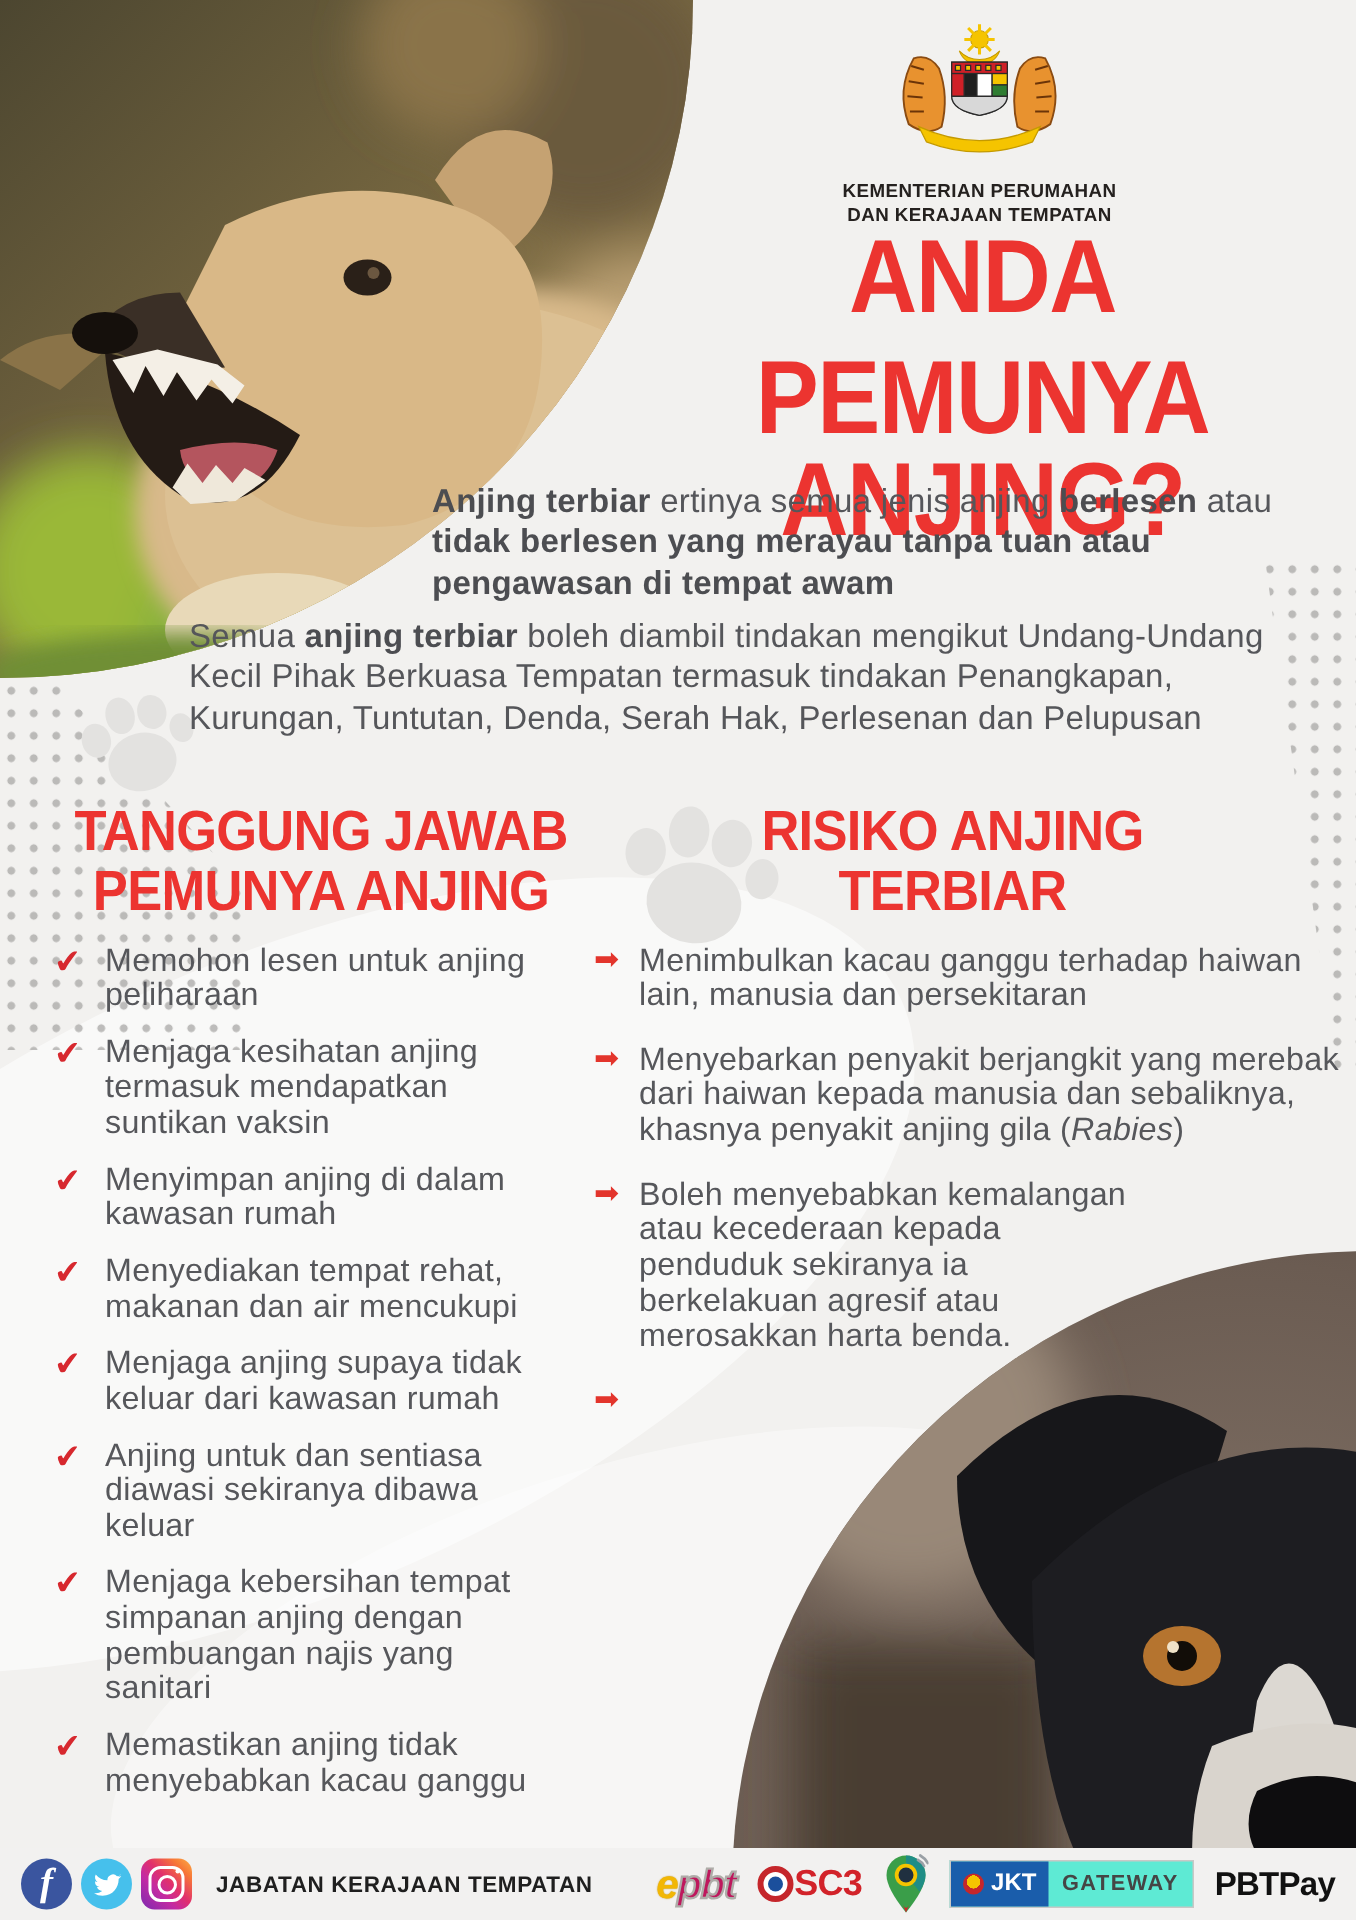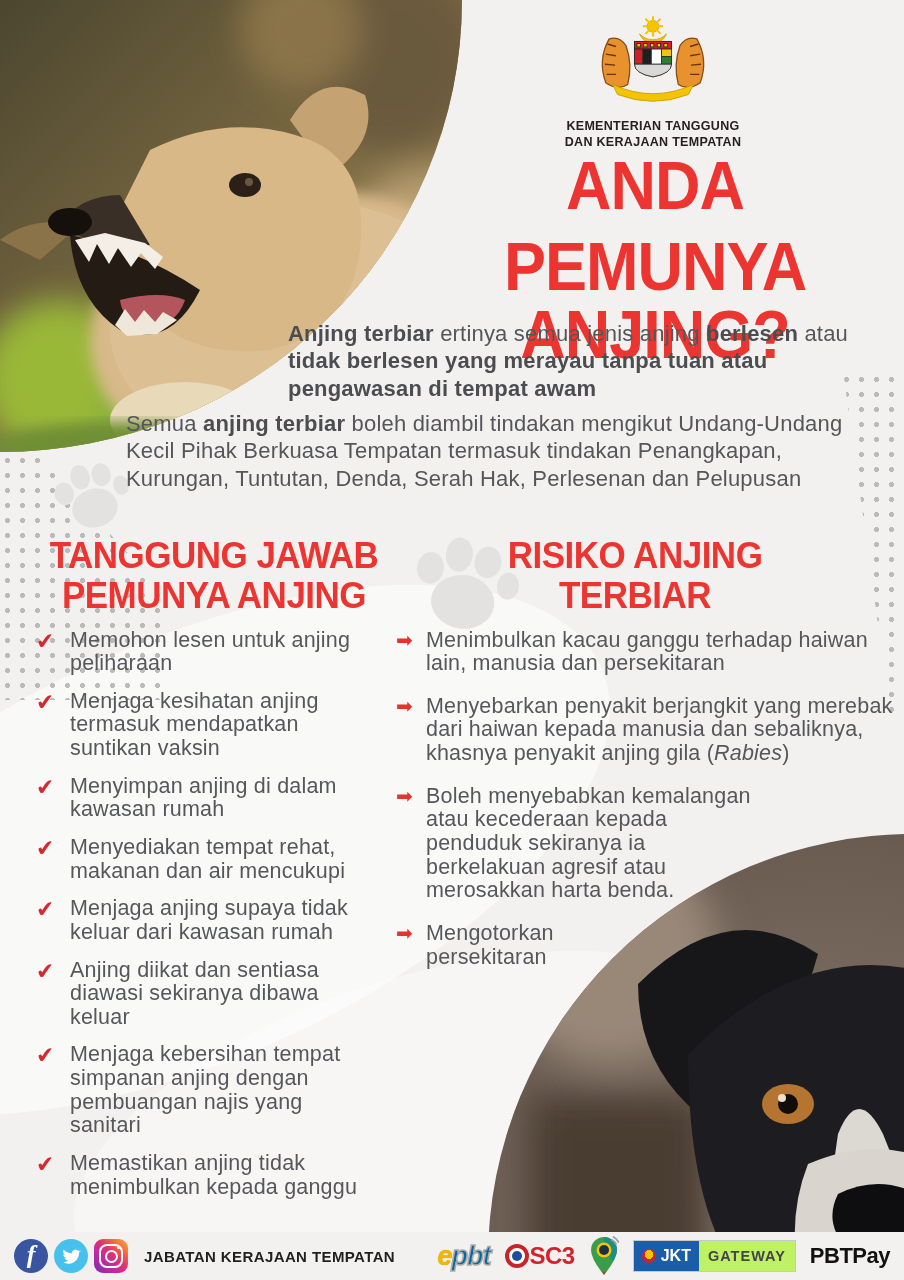--- a/index.html
+++ b/index.html
@@ -89,28 +89,28 @@
     background:linear-gradient(45deg,#7b2bb0 0%,#c32aa3 35%,#e1306c 55%,#f77737 80%,#fcaf45 100%);
     position:relative;}
   .ig .frame{position:absolute;inset:5px;border:2.5px solid #fff;border-radius:8px;}
   .ig .lens{position:absolute;left:11px;top:11px;width:9px;height:9px;border:2.5px solid #fff;border-radius:50%;}
   .ig .dot{position:absolute;right:8px;top:7px;width:3px;height:3px;background:#fff;border-radius:50%;}
   .dept{font-weight:700;font-size:15px;color:#1f1f1f;letter-spacing:.4px;margin-left:6px;}
 
   .f-right > *{margin-left:14px;}
   .epbt{font-style:italic;font-weight:700;font-size:27px;letter-spacing:-1px;}
   .epbt .e{color:#f2b705;text-shadow:0 0 1px #c28f00;}
-  .epbt .rest{color:#0369a1;-webkit-text-stroke:1.6px #aeaca8;}
+  .epbt .rest{color:#be185d;-webkit-text-stroke:1.6px #aeaca8;}
   .osc{display:flex;align-items:center;font-weight:700;}
   .osc .ring{width:24px;height:24px;border:4px solid #c5262b;border-radius:50%;
     display:flex;align-items:center;justify-content:center;box-sizing:border-box;background:#fff;}
   .osc .core{width:10px;height:10px;background:#1b4f9c;border-radius:50%;}
   .osc .sc3{color:#d2232a;font-size:24px;letter-spacing:-.5px;margin-left:1px;}
   .pin{width:30px;height:40px;}
-  .jkt{display:flex;align-items:center;height:30px;border:1px solid #c9c8c6;background:#bef264;}
+  .jkt{display:flex;align-items:center;height:30px;border:1px solid #c9c8c6;background:#5eead4;}
   .jkt .blue{background:#1a5dab;color:#fff;height:100%;display:flex;align-items:center;
     padding:0 8px;font-weight:700;font-size:16px;}
   .jkt .blue .mini{width:14px;height:14px;border-radius:50%;margin-right:5px;
     background:radial-gradient(circle at 50% 40%,#f5c400 0 40%,#c5262b 41% 100%);}
   .jkt .gw{padding:0 9px;color:#454545;font-weight:700;font-size:14.5px;letter-spacing:1px;}
   .pbtpay{font-weight:700;font-size:22px;color:#111;letter-spacing:-.5px;}
 </style>
 </head>
 <body>
 
@@ -225,21 +225,21 @@
         <rect x="58" y="42" width="10" height="18" fill="#1f1f1f"></rect>
         <rect x="68" y="42" width="12" height="18" fill="#ffffff"></rect>
         <rect x="80" y="42" width="12" height="9" fill="#f5c400"></rect>
         <rect x="80" y="51" width="12" height="9" fill="#2f7d32"></rect>
         <path d="M48 60 q0 11 22 15 q22-4 22-15 Z" fill="#d8d8d8"></path>
       </g>
 
       <path d="M22 84 q48 22 96 0 l-6 12 q-42 16-84 0 Z" fill="#f5c400" stroke="#c49a00" stroke-width="1"></path>
     </svg>
     <div class="ministry-name">
-      <div>KEMENTERIAN TANGGUNG</div>
+      <div>KEMENTERIAN PERUMAHAN</div>
       <div>DAN KERAJAAN TEMPATAN</div>
     </div>
   </div>
 
   <h1 class="title">
     <span class="tl">ANDA PEMUNYA</span>
     <span class="tl">ANJING?</span>
   </h1>
 
   <p class="p1"><span class="b">Anjing terbiar </span><span>ertinya semua jenis anjing </span><span class="b">berlesen</span><span> atau </span><span class="b">tidak berlesen yang merayau tanpa tuan atau pengawasan di tempat awam</span></p>
@@ -266,29 +266,29 @@
         <div class="li">
           <span class="ico">✔</span>
           <span class="txt"><span>Menyediakan tempat rehat, makanan dan air mencukupi</span></span>
         </div>
         <div class="li">
           <span class="ico">✔</span>
           <span class="txt"><span>Menjaga anjing supaya tidak keluar dari kawasan rumah</span></span>
         </div>
         <div class="li">
           <span class="ico">✔</span>
-          <span class="txt"><span>Anjing diikat dan sentiasa diawasi sekiranya dibawa keluar</span></span>
+          <span class="txt"><span>Anjing untuk dan sentiasa diawasi sekiranya dibawa keluar</span></span>
         </div>
         <div class="li">
           <span class="ico">✔</span>
           <span class="txt"><span>Menjaga kebersihan tempat simpanan  anjing dengan pembuangan najis yang sanitari</span></span>
         </div>
         <div class="li">
           <span class="ico">✔</span>
-          <span class="txt"><span>Memastikan anjing tidak menimbulkan kepada ganggu</span></span>
+          <span class="txt"><span>Memastikan anjing tidak menyebabkan kacau ganggu</span></span>
         </div>
       </div>
   </section>
 
   <section class="col-right">
     <h2 class="red-h">
       <span>RISIKO ANJING</span>
       <span>TERBIAR</span>
     </h2>
     <div class="list arrow-list">
@@ -299,21 +299,20 @@
         <div class="li">
           <span class="ico">➡</span>
           <span class="txt"><span>Menyebarkan penyakit berjangkit yang merebak dari haiwan kepada manusia dan sebaliknya, khasnya penyakit anjing gila (</span><span class="i">Rabies</span><span>)</span></span>
         </div>
         <div class="li">
           <span class="ico">➡</span>
           <span class="txt"><span>Boleh menyebabkan kemalangan atau kecederaan kepada penduduk sekiranya ia berkelakuan agresif atau merosakkan harta benda.</span></span>
         </div>
         <div class="li">
           <span class="ico">➡</span>
-          <span class="txt"><span>Mengotorkan persekitaran</span></span>
         </div>
       </div>
   </section>
 
   <div class="photo-br">
     <svg width="850" height="850" viewBox="0 0 850 850">
       <defs>
         <radialGradient id="bg2" cx="40%" cy="45%" r="80%">
           <stop offset="0" stop-color="#8a7a6e"></stop>
             <stop offset="55%" stop-color="#6b5c52"></stop>

